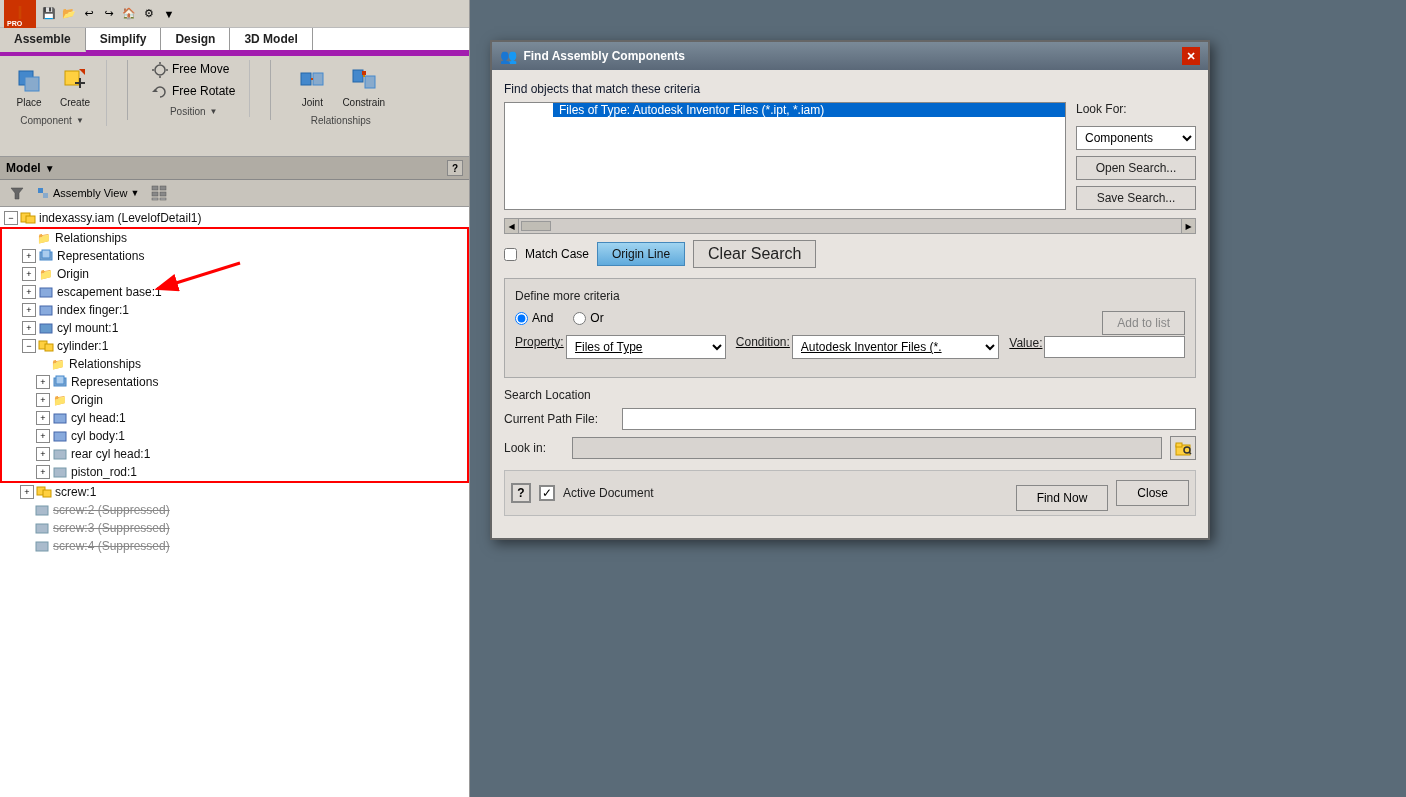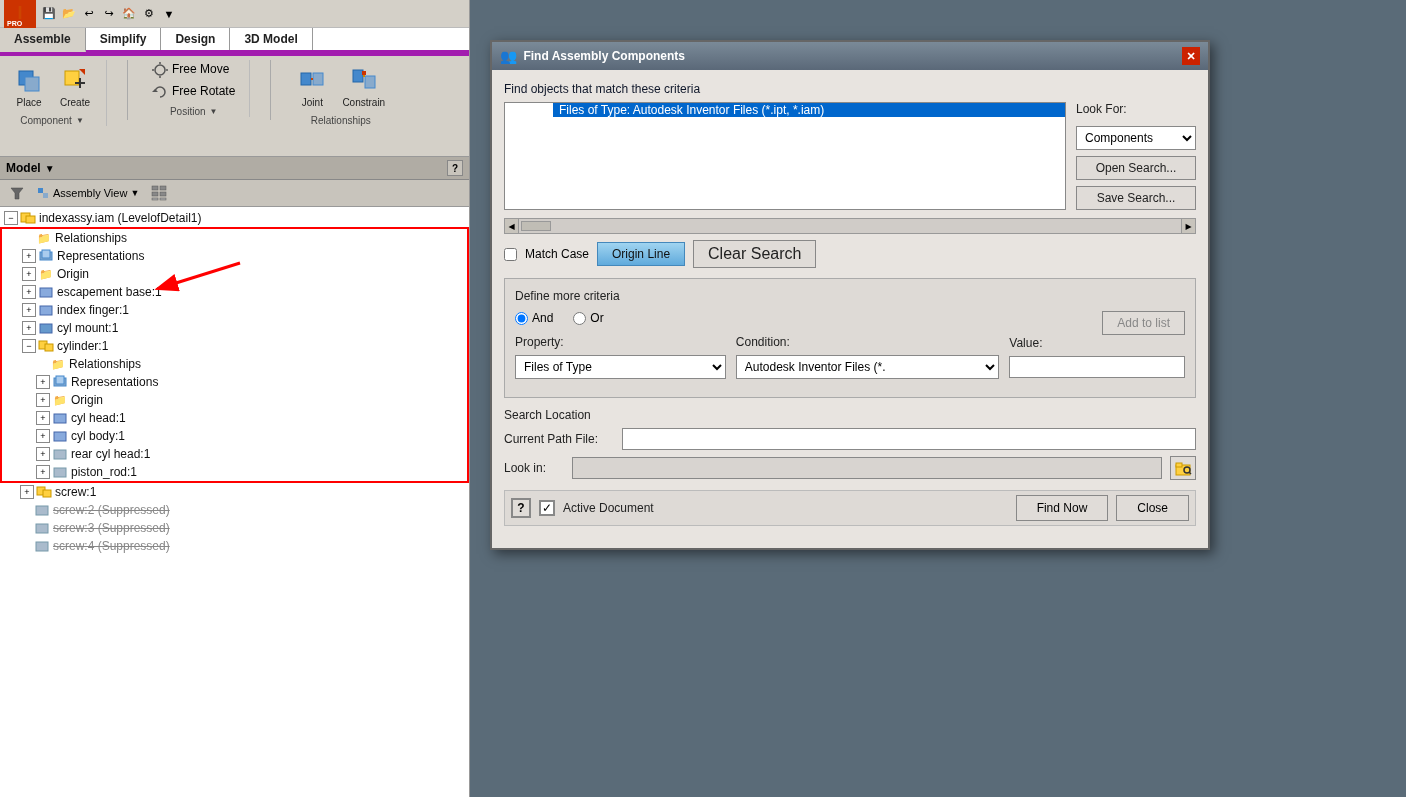--- a/index.html
+++ b/index.html
@@ -589,42 +589,43 @@
       font-weight: bold;
       cursor: pointer;
     }
 
     .btn-find {
       padding: 5px 20px;
       background: #e0dcd8;
       border: 1px solid #888;
       font-size: 12px;
       cursor: pointer;
+      margin-top: 10px;
     }
 
     .btn-close {
       padding: 5px 20px;
       background: #e0dcd8;
       border: 1px solid #888;
       font-size: 12px;
       cursor: pointer;
     }
 
     
     .icon-folder { color: #e8c060; }
     .icon-assy { color: #4488cc; }
 
     .left-content {
       position: relative;
     }
 
     .prop-with-header {
       display: flex;
-      flex-direction: column;
       gap: 2px;
+      text-decoration: underline;
     }
 
     .criteria-scroll-row {
       display: flex;
       align-items: center;
       border: 1px solid #999;
       background: #d0ccc8;
       height: 16px;
       margin-bottom: 6px;
     }

